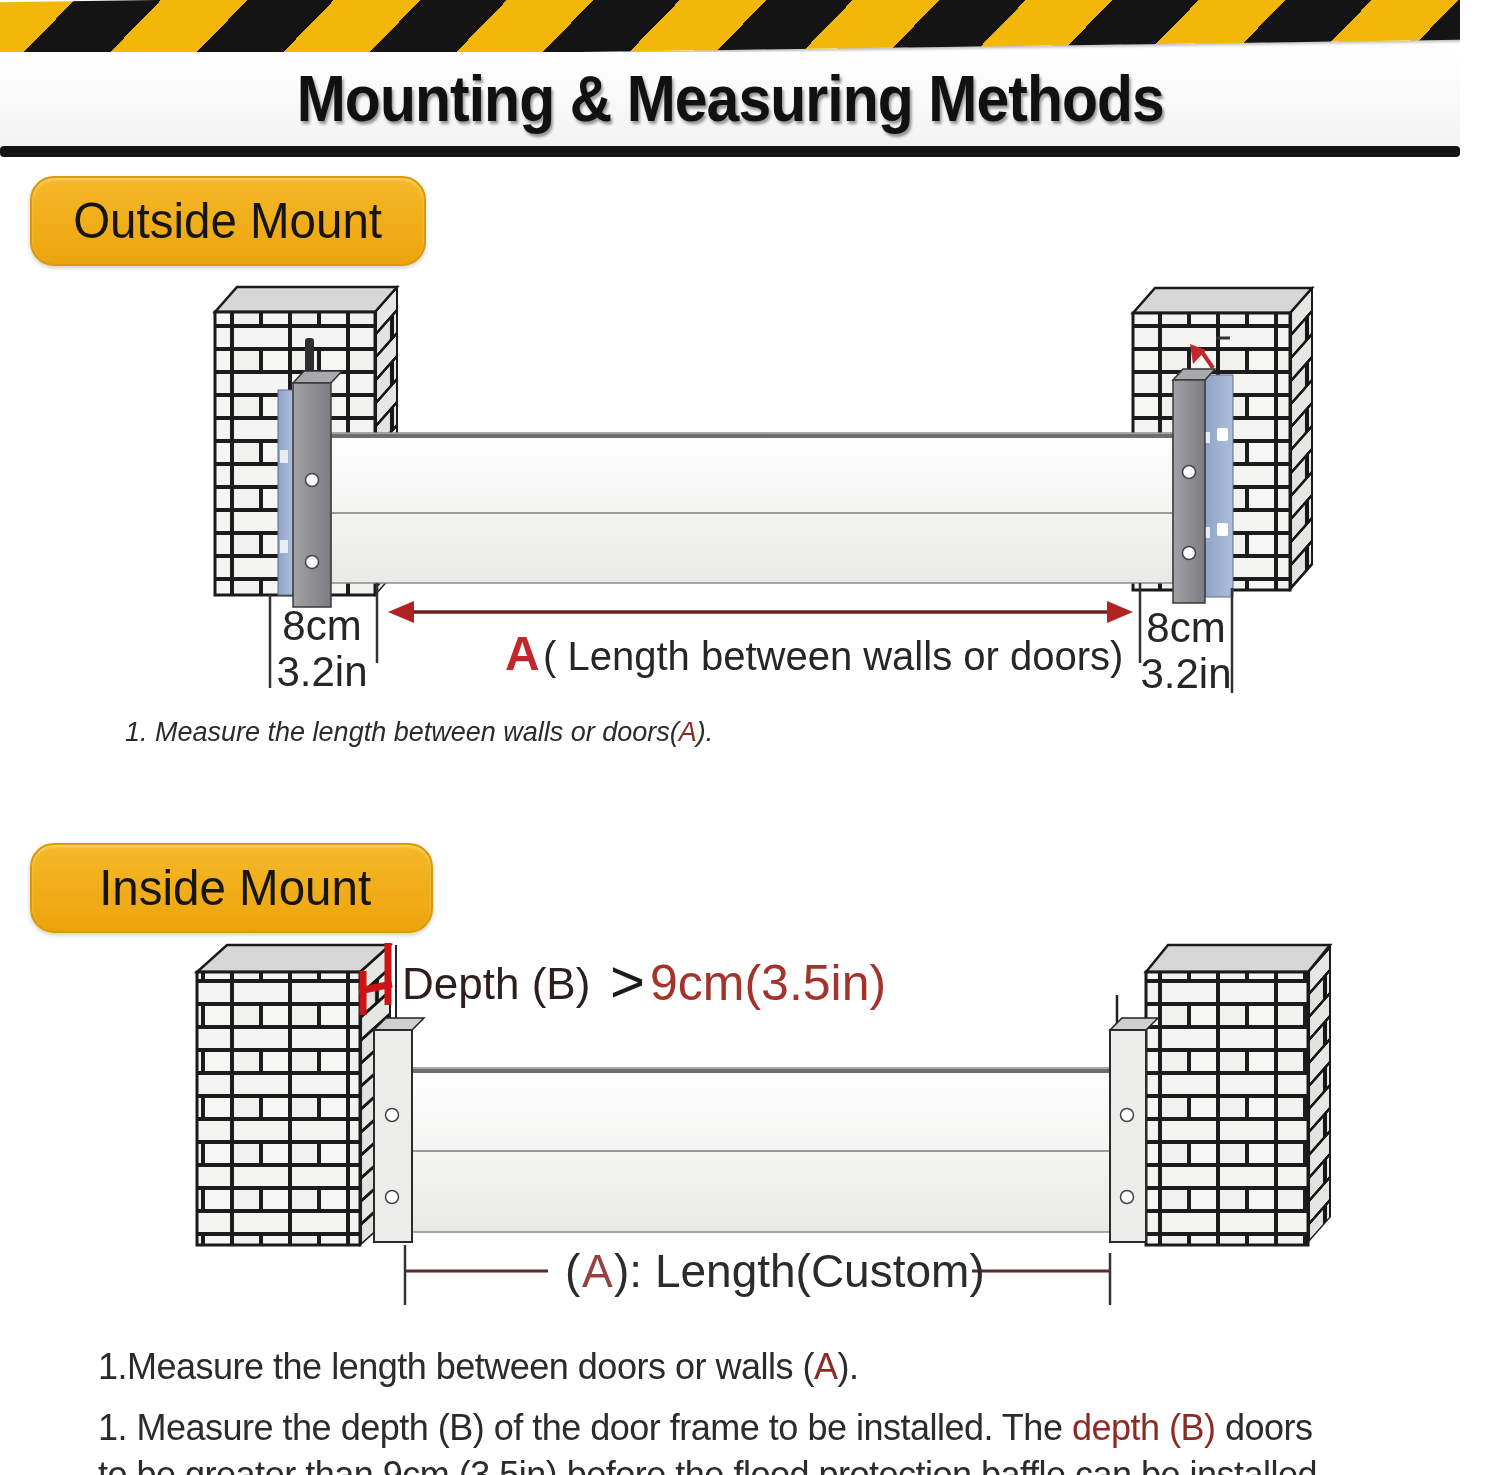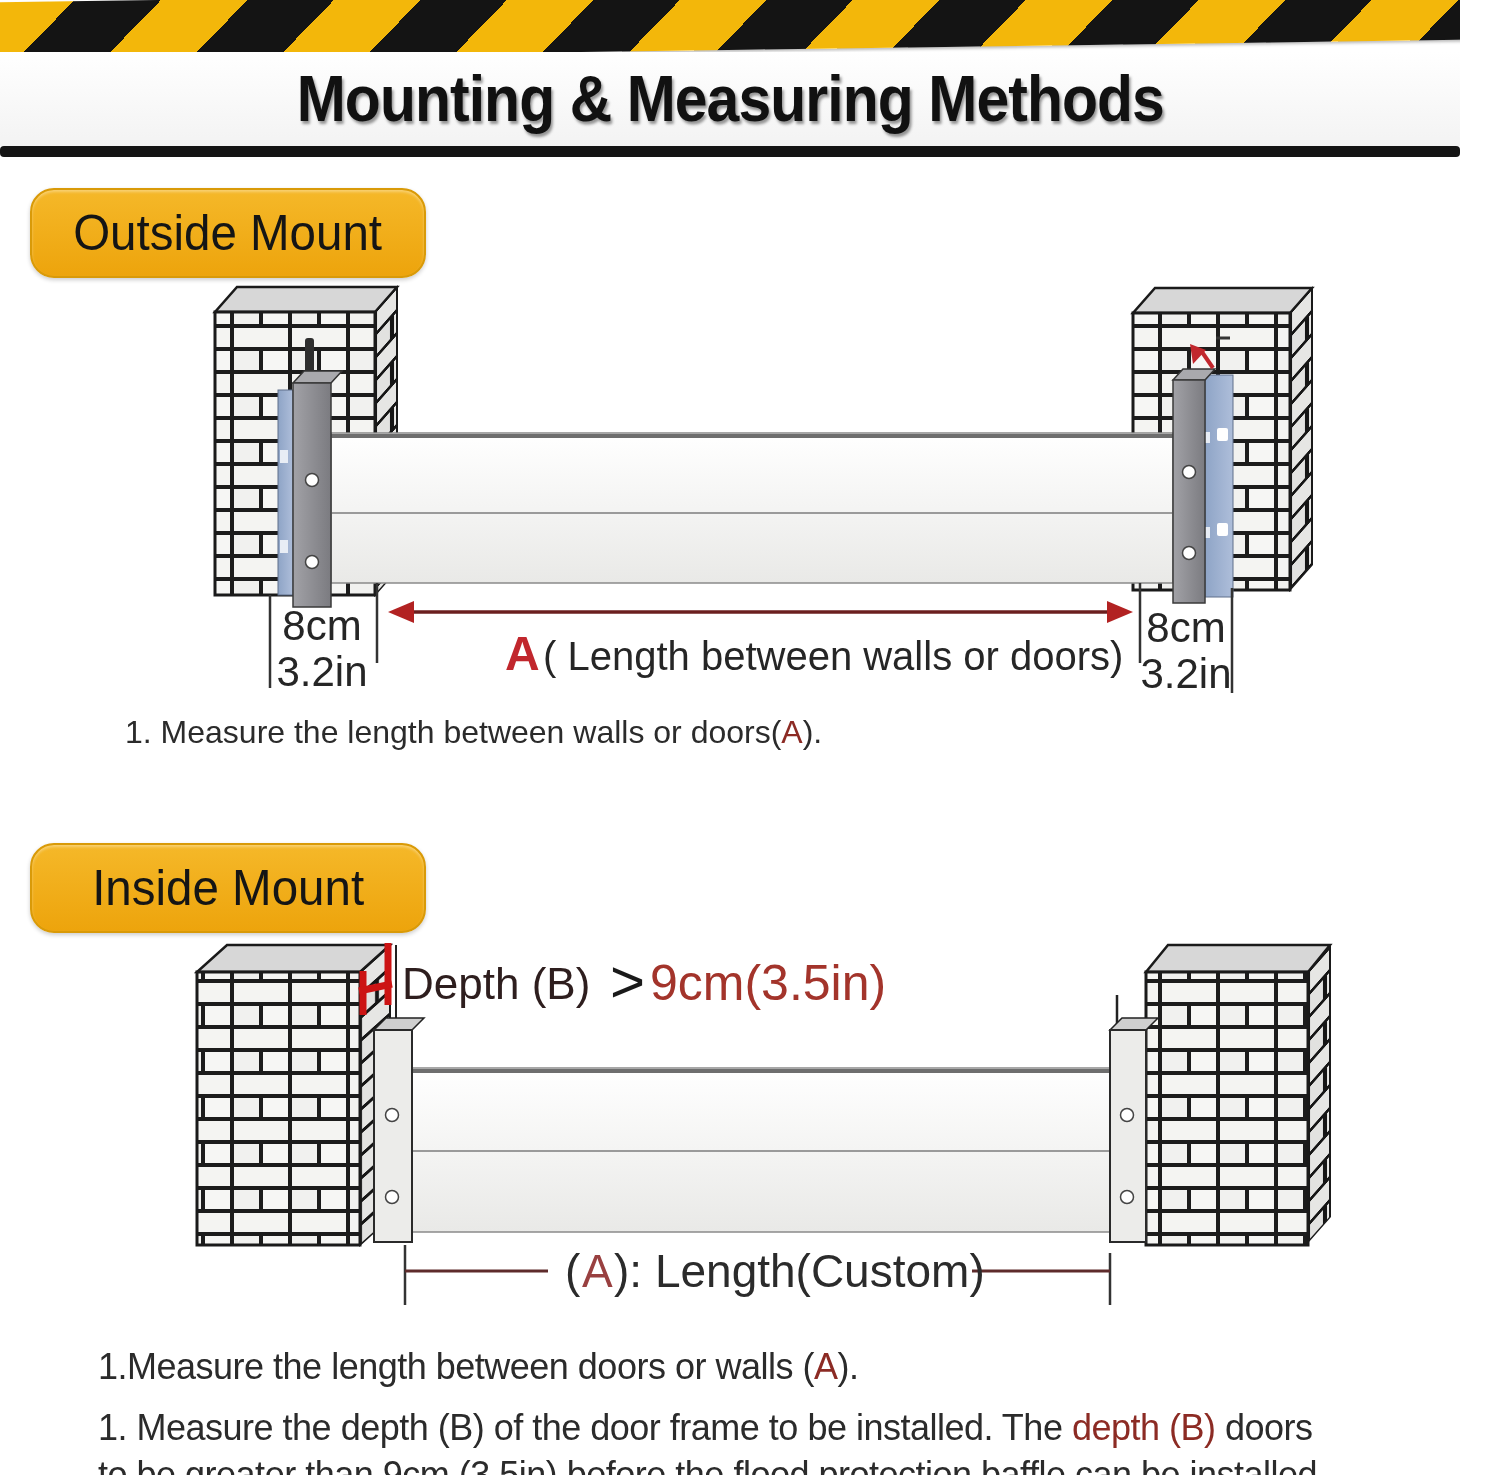--- a/index.html
+++ b/index.html
@@ -16,29 +16,29 @@
          transform:scaleX(.92);white-space:nowrap;
          text-shadow:2px 3px 3px rgba(0,0,0,.40);}
   .title-rule{position:absolute;left:0;top:146px;width:100%;height:11px;background:#141414;border-radius:4px;}
   
   .badge{position:absolute;left:30px;width:392px;height:86px;border-radius:24px;
          background:linear-gradient(180deg,#F5B829,#EDA40C);
          border:2px solid #D99A08;box-shadow:0 2px 4px rgba(0,0,0,.2), inset 0 2px 3px rgba(255,255,255,.35);
          display:flex;align-items:center;justify-content:center;
          font-size:50px;color:#151515;white-space:nowrap;transform-origin:center;}
   .badge span{display:inline-block;transform:scaleX(.95);}
-  .badge-outside{top:188px;}
-  .badge-inside{top:843px;}
+  .badge-outside{top:176px;}
+  .badge-inside{top:843px;padding-left:7px;}
   
   .diagram{position:absolute;left:0;width:1500px;display:block;}
   .diagram-outside{top:280px;height:420px;}
   .diagram-inside{top:935px;height:405px;}
   
   .steps{position:absolute;color:#2b2b2b;}
-  .steps-outside{top:705px;left:125px;font-size:32px;line-height:54px;white-space:nowrap;}
+  .steps-outside{top:705px;left:125px;font-size:27px;line-height:54px;white-space:nowrap;font-style:italic;}
   .steps-bottom{top:1343px;left:98px;font-size:36px;line-height:47px;letter-spacing:-0.5px;white-space:nowrap;}
   .steps-bottom .gap{height:14px;}
   .red{color:#8C2B24;}
   svg text{font-family:"Liberation Sans","DejaVu Sans",sans-serif;}
 </style>
 </head>
 <body>
 
 <div class="page">
 

